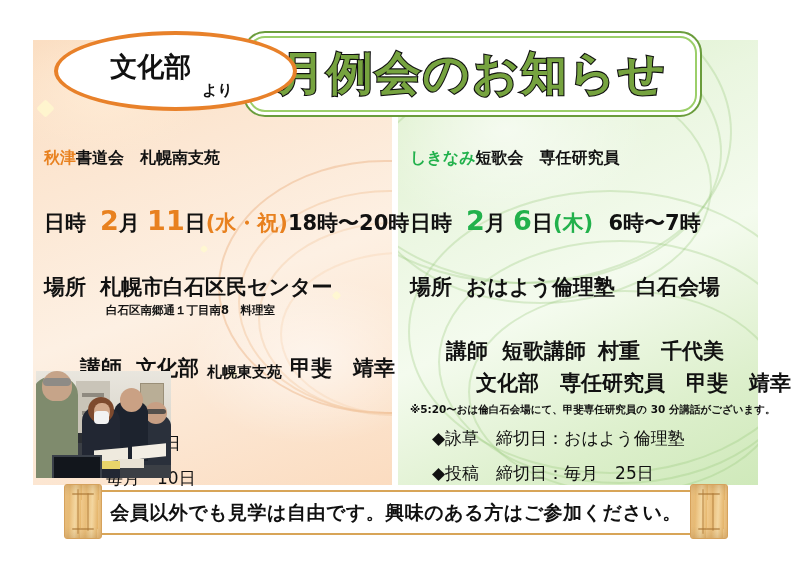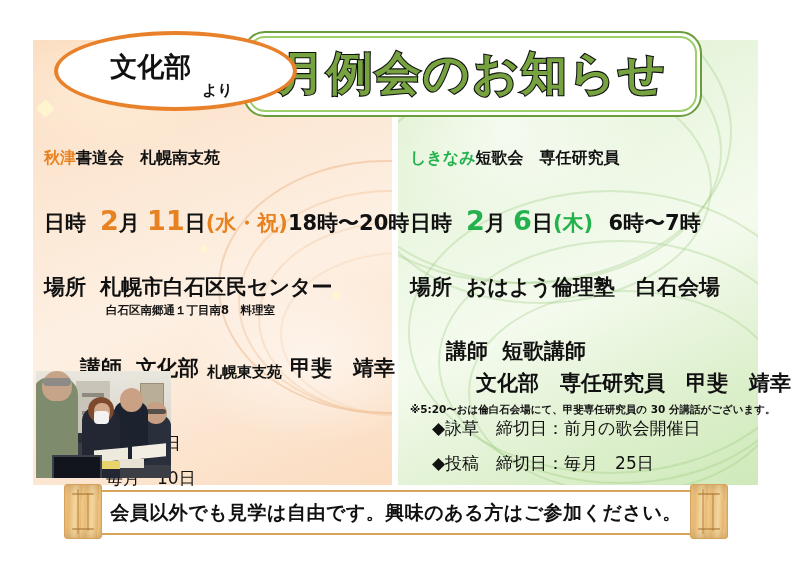--- a/index.html
+++ b/index.html
@@ -199,20 +199,21 @@
     margin-left: 66px;
     white-space: nowrap;
     margin-bottom: 4px;
   }
   .note-small {
     font-size: 10.5px;
     font-weight: bold;
     color: #111111;
     white-space: nowrap;
     margin-top: 6px;
+    margin-bottom: 10px;
   }
   .bullet-line {
     font-size: 17px;
     color: #111111;
     white-space: nowrap;
     margin-left: 22px;
     margin-bottom: 12px;
     font-weight: normal;
   }
   .bullet-line.indent { margin-left: 62px; }
@@ -423,26 +424,27 @@
     </div>
 
     <div class="row place-row" style="margin-bottom:24px;">
       <span class="row-label">場所</span>
       <span class="row-value">おはよう倫理塾　白石会場</span>
     </div>
 
     <div class="row teacher-row">
       <span class="row-label">講師</span>
       <span class="row-value">短歌講師</span>
+      <span class="row-value" style="margin-left:12px;">村重　千代美</span>
     </div>
     <div class="teacher-second">文化部　専任研究員　甲斐　靖幸</div>
 
     <div class="note-small">※5:20〜おは倫白石会場にて、甲斐専任研究員の 30 分講話がございます。</div>
 
-    <div class="bullet-line">◆詠草　締切日：前月の歌会開催日</div>
+    <div class="bullet-line">◆詠草　締切日：おはよう倫理塾</div>
     <div class="bullet-line">◆投稿　締切日：毎月　25日</div>
   </div>
 
   <div class="banner-wrap">
     <div class="banner-body">
       <span class="banner-text">会員以外でも見学は自由です。興味のある方はご参加ください。</span>
     </div>
     <div class="wood wood-l">
       <div class="wood-grain" style="left:12px;"></div>
       <div class="wood-grain" style="left:22px; height:38px; top:8px;"></div>

